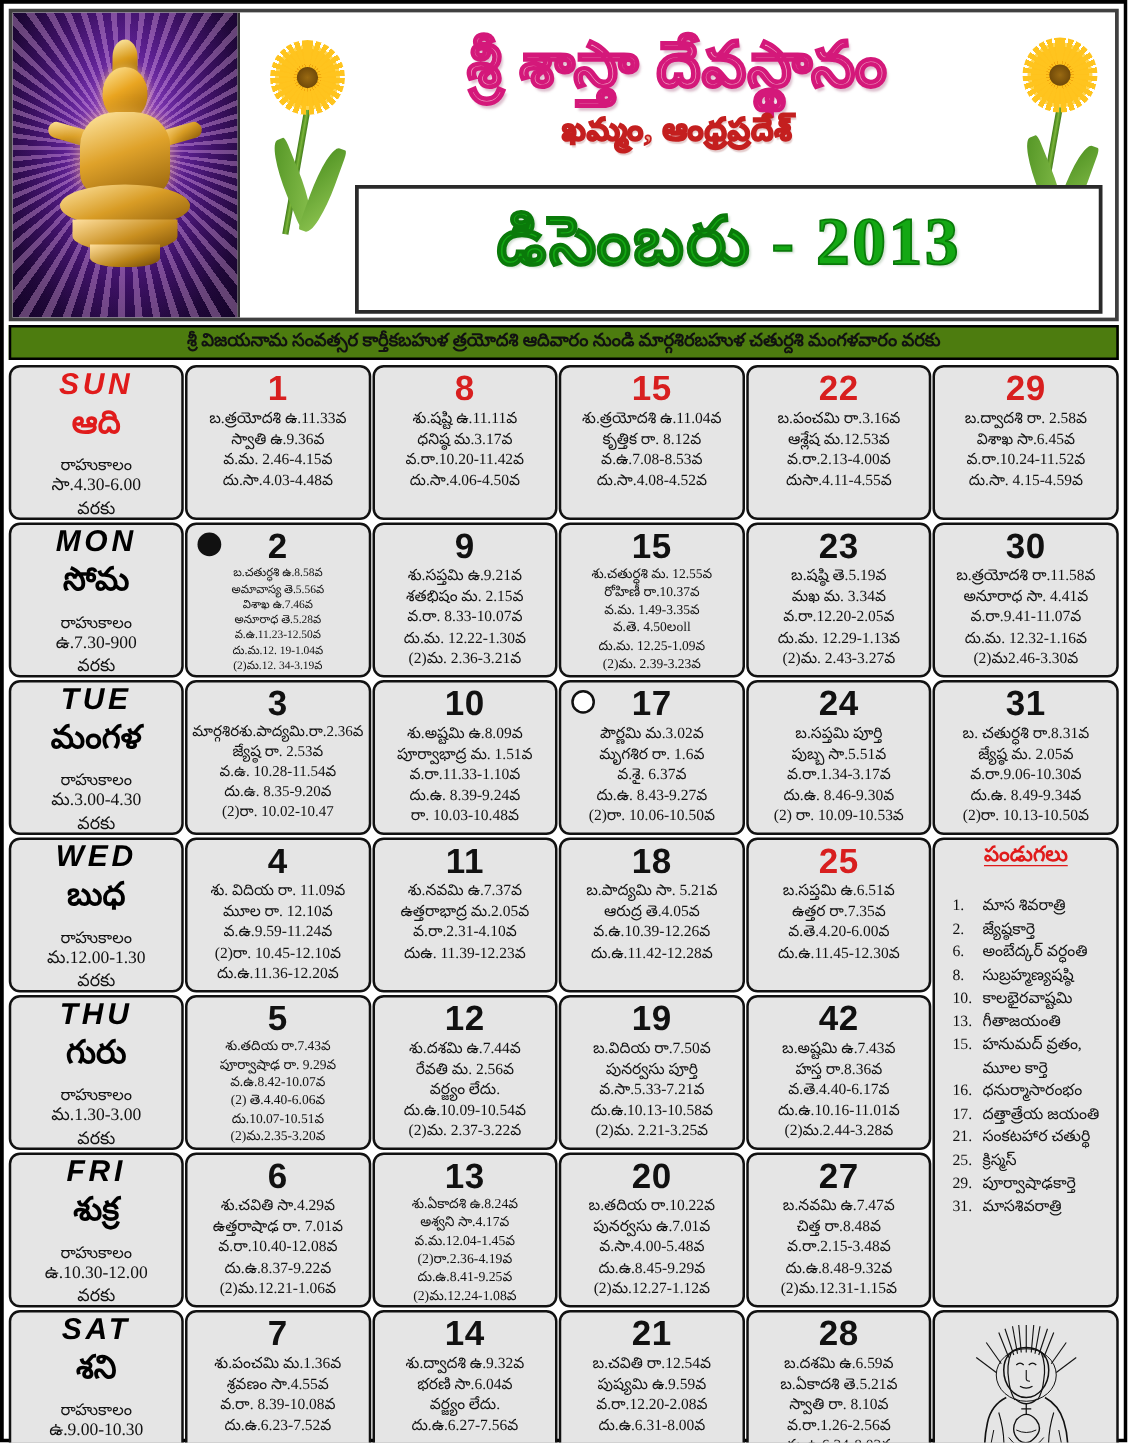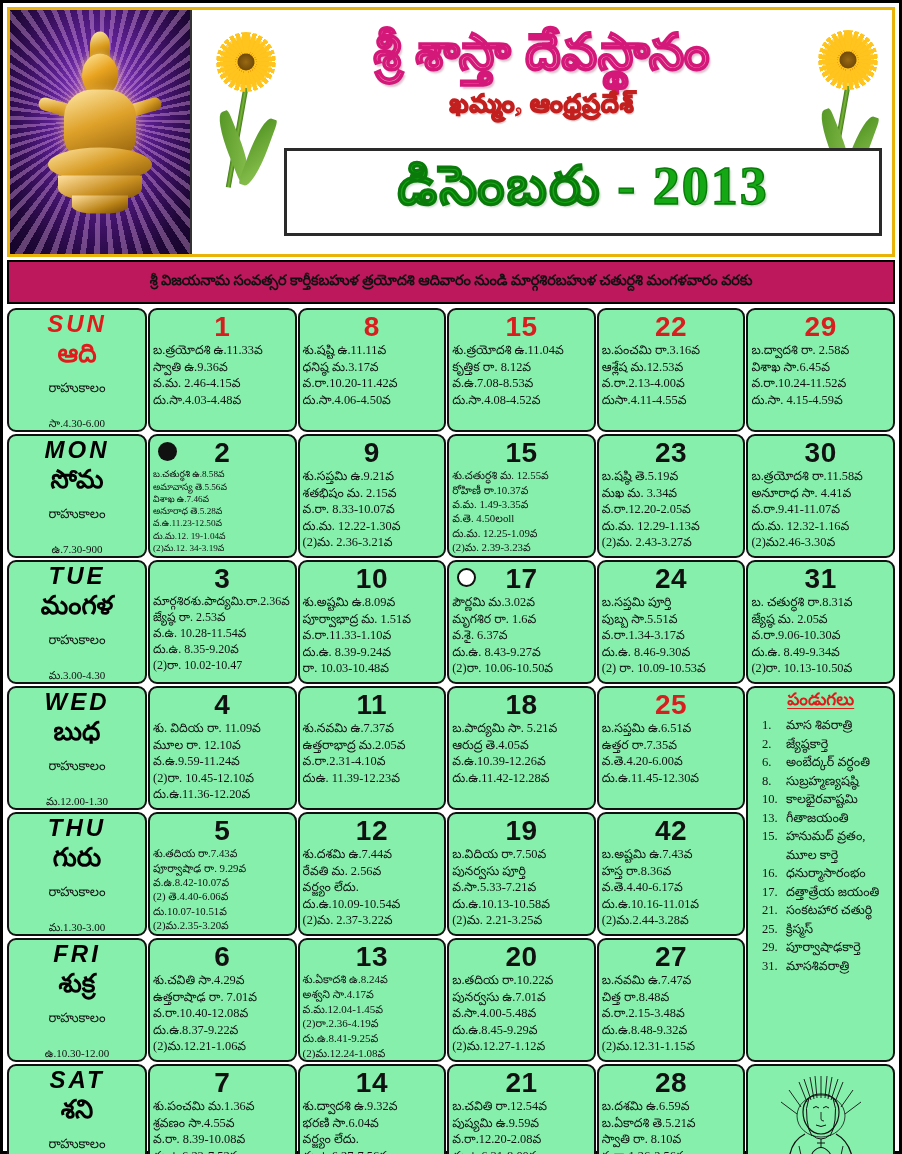--- a/index.html
+++ b/index.html
@@ -18,21 +18,21 @@
     height: 1154px;
     background: #ffffff;
     border: 3px solid #000;
     position: relative;
     padding: 4px;
   }
 
   
   .header {
     height: 250px;
-    border: 3px solid #eab308;
+    border: 3px solid #404040;
     background: #fdfdfd;
     display: flex;
     position: relative;
     overflow: hidden;
   }
 
   .deity-panel {
     width: 182px;
     height: 100%;
     flex: 0 0 182px;
@@ -125,22 +125,22 @@
     color: #f5b3a0;
     -webkit-text-stroke: 1.4px #c41f1f;
     letter-spacing: 1px;
     margin-top: 8px;
     z-index: 3;
     text-shadow: 1px 2px 1px rgba(120,0,0,.2);
   }
 
   .month-box {
     position: absolute;
-    left: 92px; right: 10px; bottom: 18px;
-    height: 88px;
+    left: 92px; right: 10px; bottom: 3px;
+    height: 103px;
     border: 3px solid #2a2a2a;
     background: #fff;
     display: flex; align-items: center; justify-content: center;
     box-shadow: inset 0 0 0 2px #fff;
     z-index: 4;
   }
   .month-text {
     font-family: "Liberation Serif", serif;
     font-size: 54px;
     font-weight: bold;
@@ -179,23 +179,23 @@
     position:absolute; width: 16px; height: 72px;
     background: linear-gradient(120deg,#4e9121,#8fc552);
     border-radius: 60% 10% 60% 10%;
   }
   .leaf.a { left: 6px; top: 74px; transform: rotate(-22deg); }
   .leaf.b { left: 30px; top: 80px; transform: rotate(20deg); }
 
   
   .subtitle-strip {
     margin-top: 3px;
-    height: 44px;
+    height: 28px;
     border: 2px solid #000;
-    background: #be185d;
+    background: #4d7c0f;
     display: flex; align-items: center; justify-content: center;
     padding: 0 4px;
   }
   .subtitle-text {
     font-family: "Liberation Serif", serif;
     font-size: 14.5px;
     font-weight: bold;
     color: #111;
     white-space: nowrap;
     letter-spacing: -0.1px;
@@ -205,21 +205,21 @@
   .grid {
     margin-top: 4px;
     display: grid;
     grid-template-columns: 140px repeat(5, 1fr);
     grid-auto-rows: 124px;
     gap: 2px 1px;
   }
   .grid .cell {
     border: 2.5px solid #111;
     border-radius: 9px;
-    background: #86efac;
+    background: #e5e5e5;
     position: relative;
     padding: 2px 3px;
     overflow: hidden;
     display: flex;
     flex-direction: column;
     align-items: center;
   }
 
   
   .daycell { justify-content: flex-start; padding-top: 8px; }
@@ -232,35 +232,35 @@
     font-family: "Liberation Serif", serif;
     font-size: 26px; font-weight: bold; line-height: 1.25; margin-top: 2px;
   }
   .day-en.sun, .day-te.sun { color: #e01b1b; }
   .rahu-label {
     font-family: "Liberation Serif", serif;
     font-size: 13px; color: #111; margin-top: 8px; line-height: 1.35;
   }
   .rahu-time, .rahu-until {
     font-family: "Liberation Serif", serif;
-    font-size: 11px; color: #111; line-height: 1.35; margin-top: 20px;
+    font-size: 14px; color: #111; line-height: 1.35;
   }
 
   
   .datenum {
     font-family: "Liberation Sans", sans-serif;
     font-size: 28px; font-weight: bold;
     line-height: 1.05;
     color: #111;
     letter-spacing: 0.5px;
   }
   .datenum.red { color: #d81f1f; }
   .lines {
     margin-top: 1px;
-    text-align: left;
+    text-align: center;
     font-family: "Liberation Serif", serif;
     font-size: 12.4px;
     line-height: 1.33;
     color: #111;
     width: 100%;
     white-space: nowrap;
   }
   .lines div { overflow: visible; }
 
   .moon {
@@ -272,21 +272,21 @@
   .moon.new  { background: #111; }
   .moon.full { background: #fff; border: 2.5px solid #111; }
 
   
   .festcell { padding: 4px 6px; align-items: stretch; }
   .fest-title {
     font-family: "Liberation Serif", serif;
     font-size: 17px; font-weight: bold; color: #e01b1b;
     text-align: center; text-decoration: underline;
     text-underline-offset: 3px;
-    margin-bottom: 3px;
+    margin-bottom: 18px;
   }
   .fest-list { list-style: none; }
   .fest-list li {
     font-family: "Liberation Serif", serif;
     font-size: 12.6px; line-height: 1.47; color: #111;
     display: flex; gap: 3px;
     white-space: nowrap;
   }
   .fest-list li .fnum { min-width: 21px; }
   .fest-list li.cont { padding-left: 24px; }

